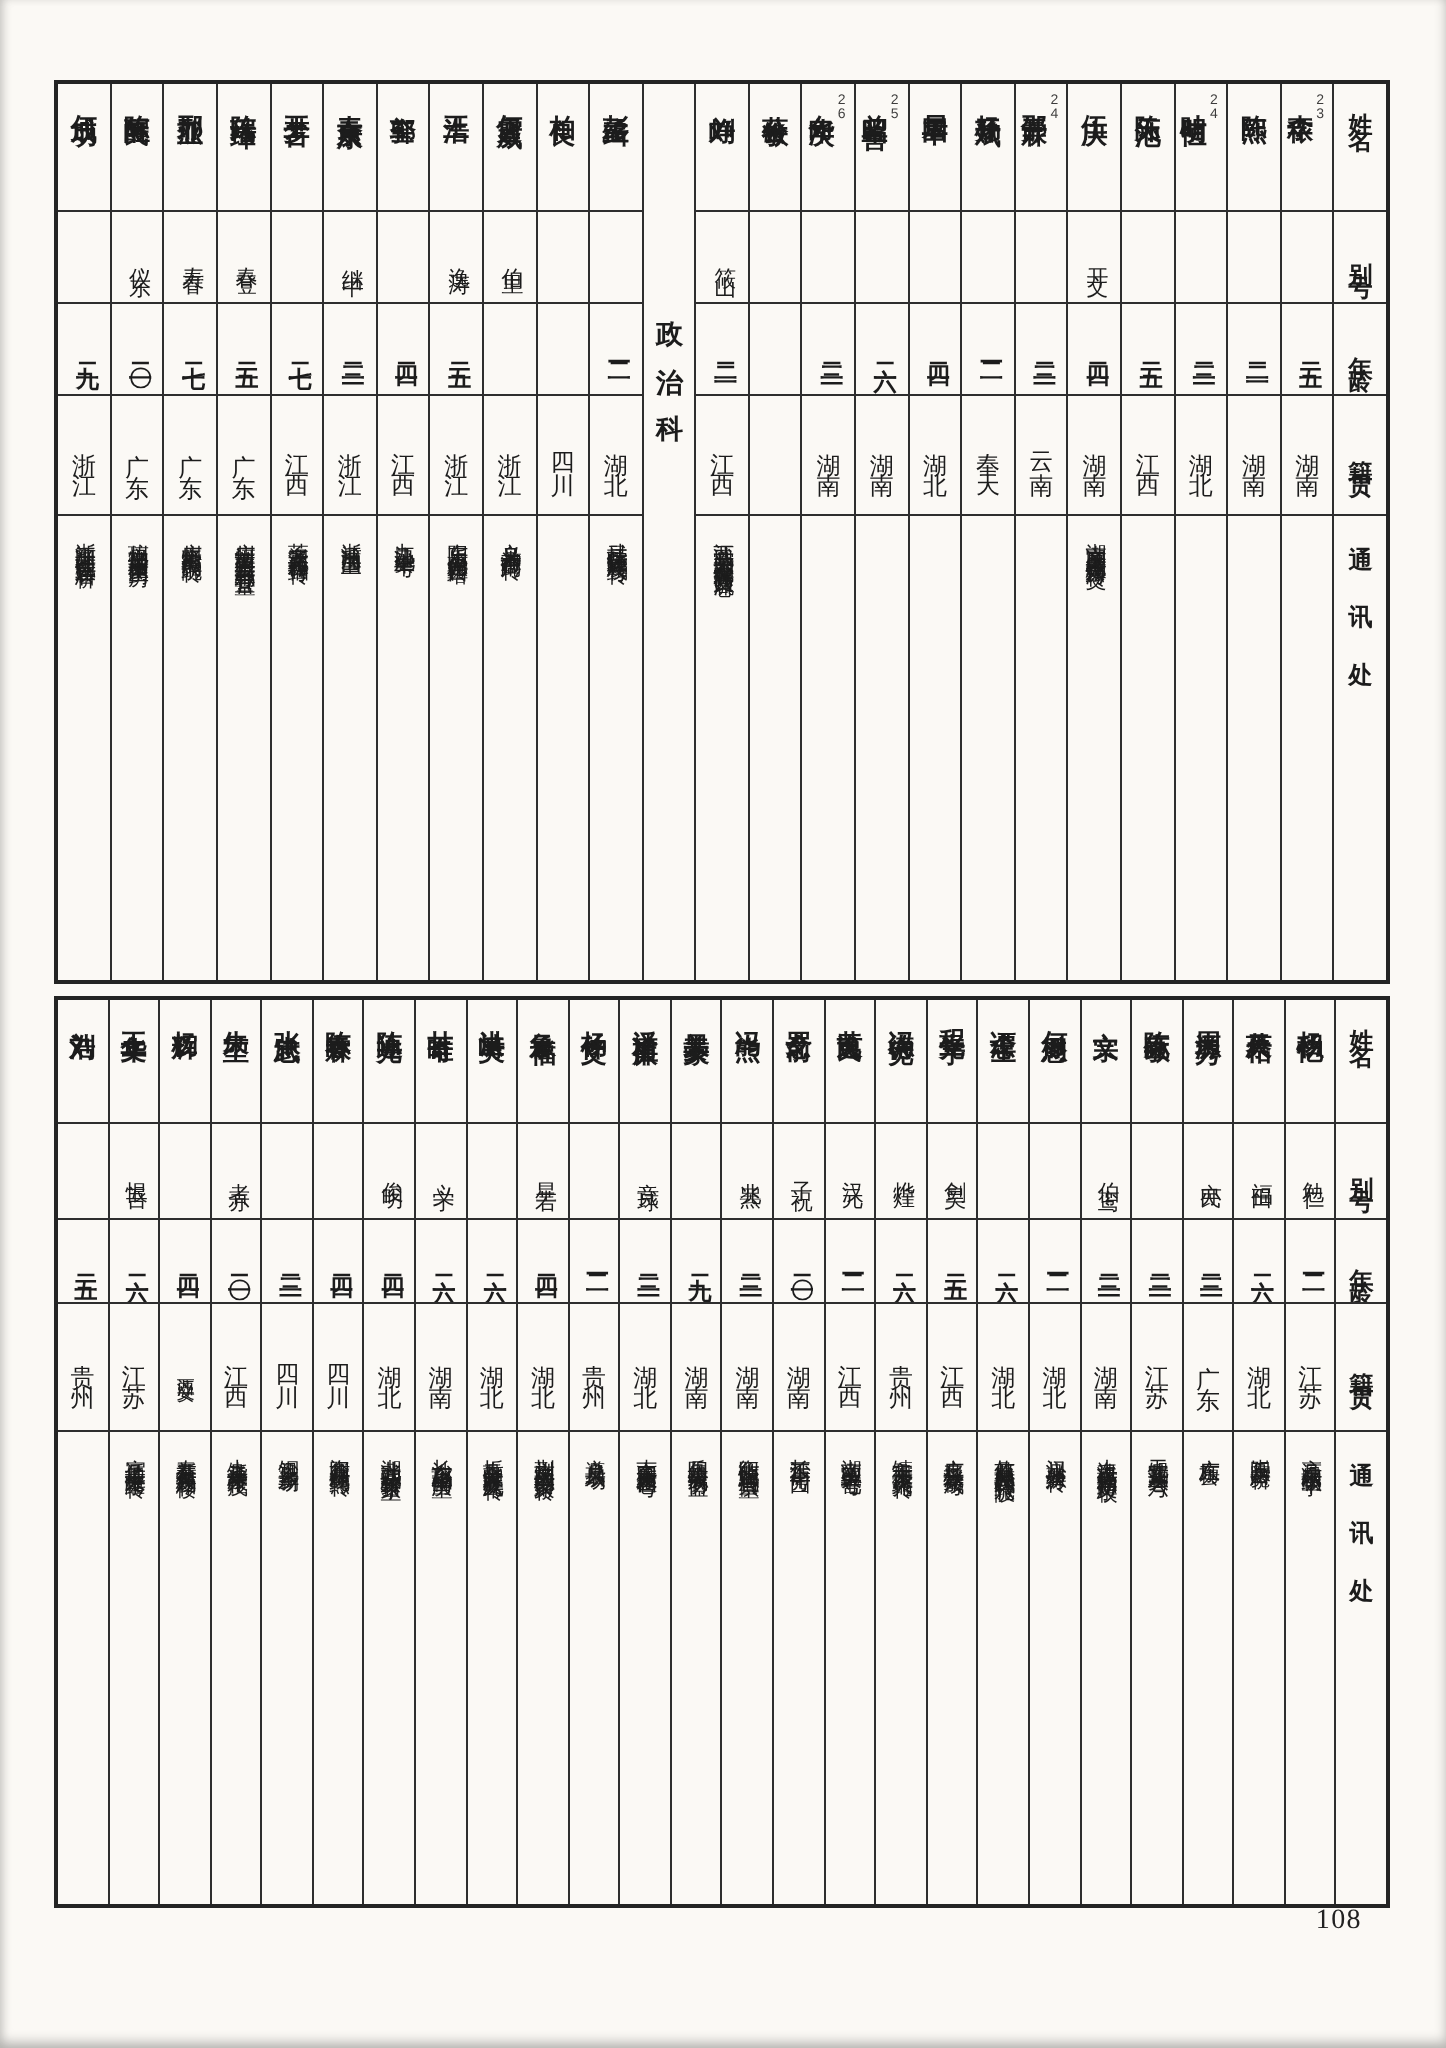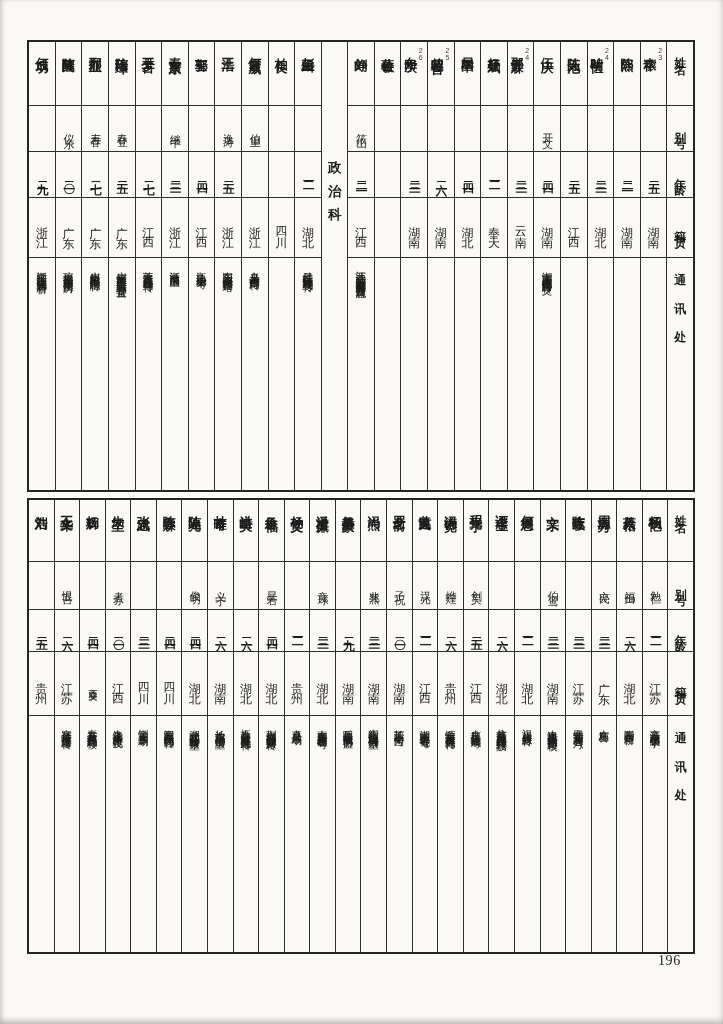--- a/index.html
+++ b/index.html
@@ -912,14 +912,14 @@
         </div>
         <div class="cell c-native">
           <span class="vtext native-text">贵州</span>
         </div>
         <div class="cell c-addr">
           <span class="vtext addr-text"></span>
         </div>
       </div>
     </div>
 
-  <div class="pageno">196</div>
+  <div class="pageno">108</div>
 </div>
 
 </body></html>

